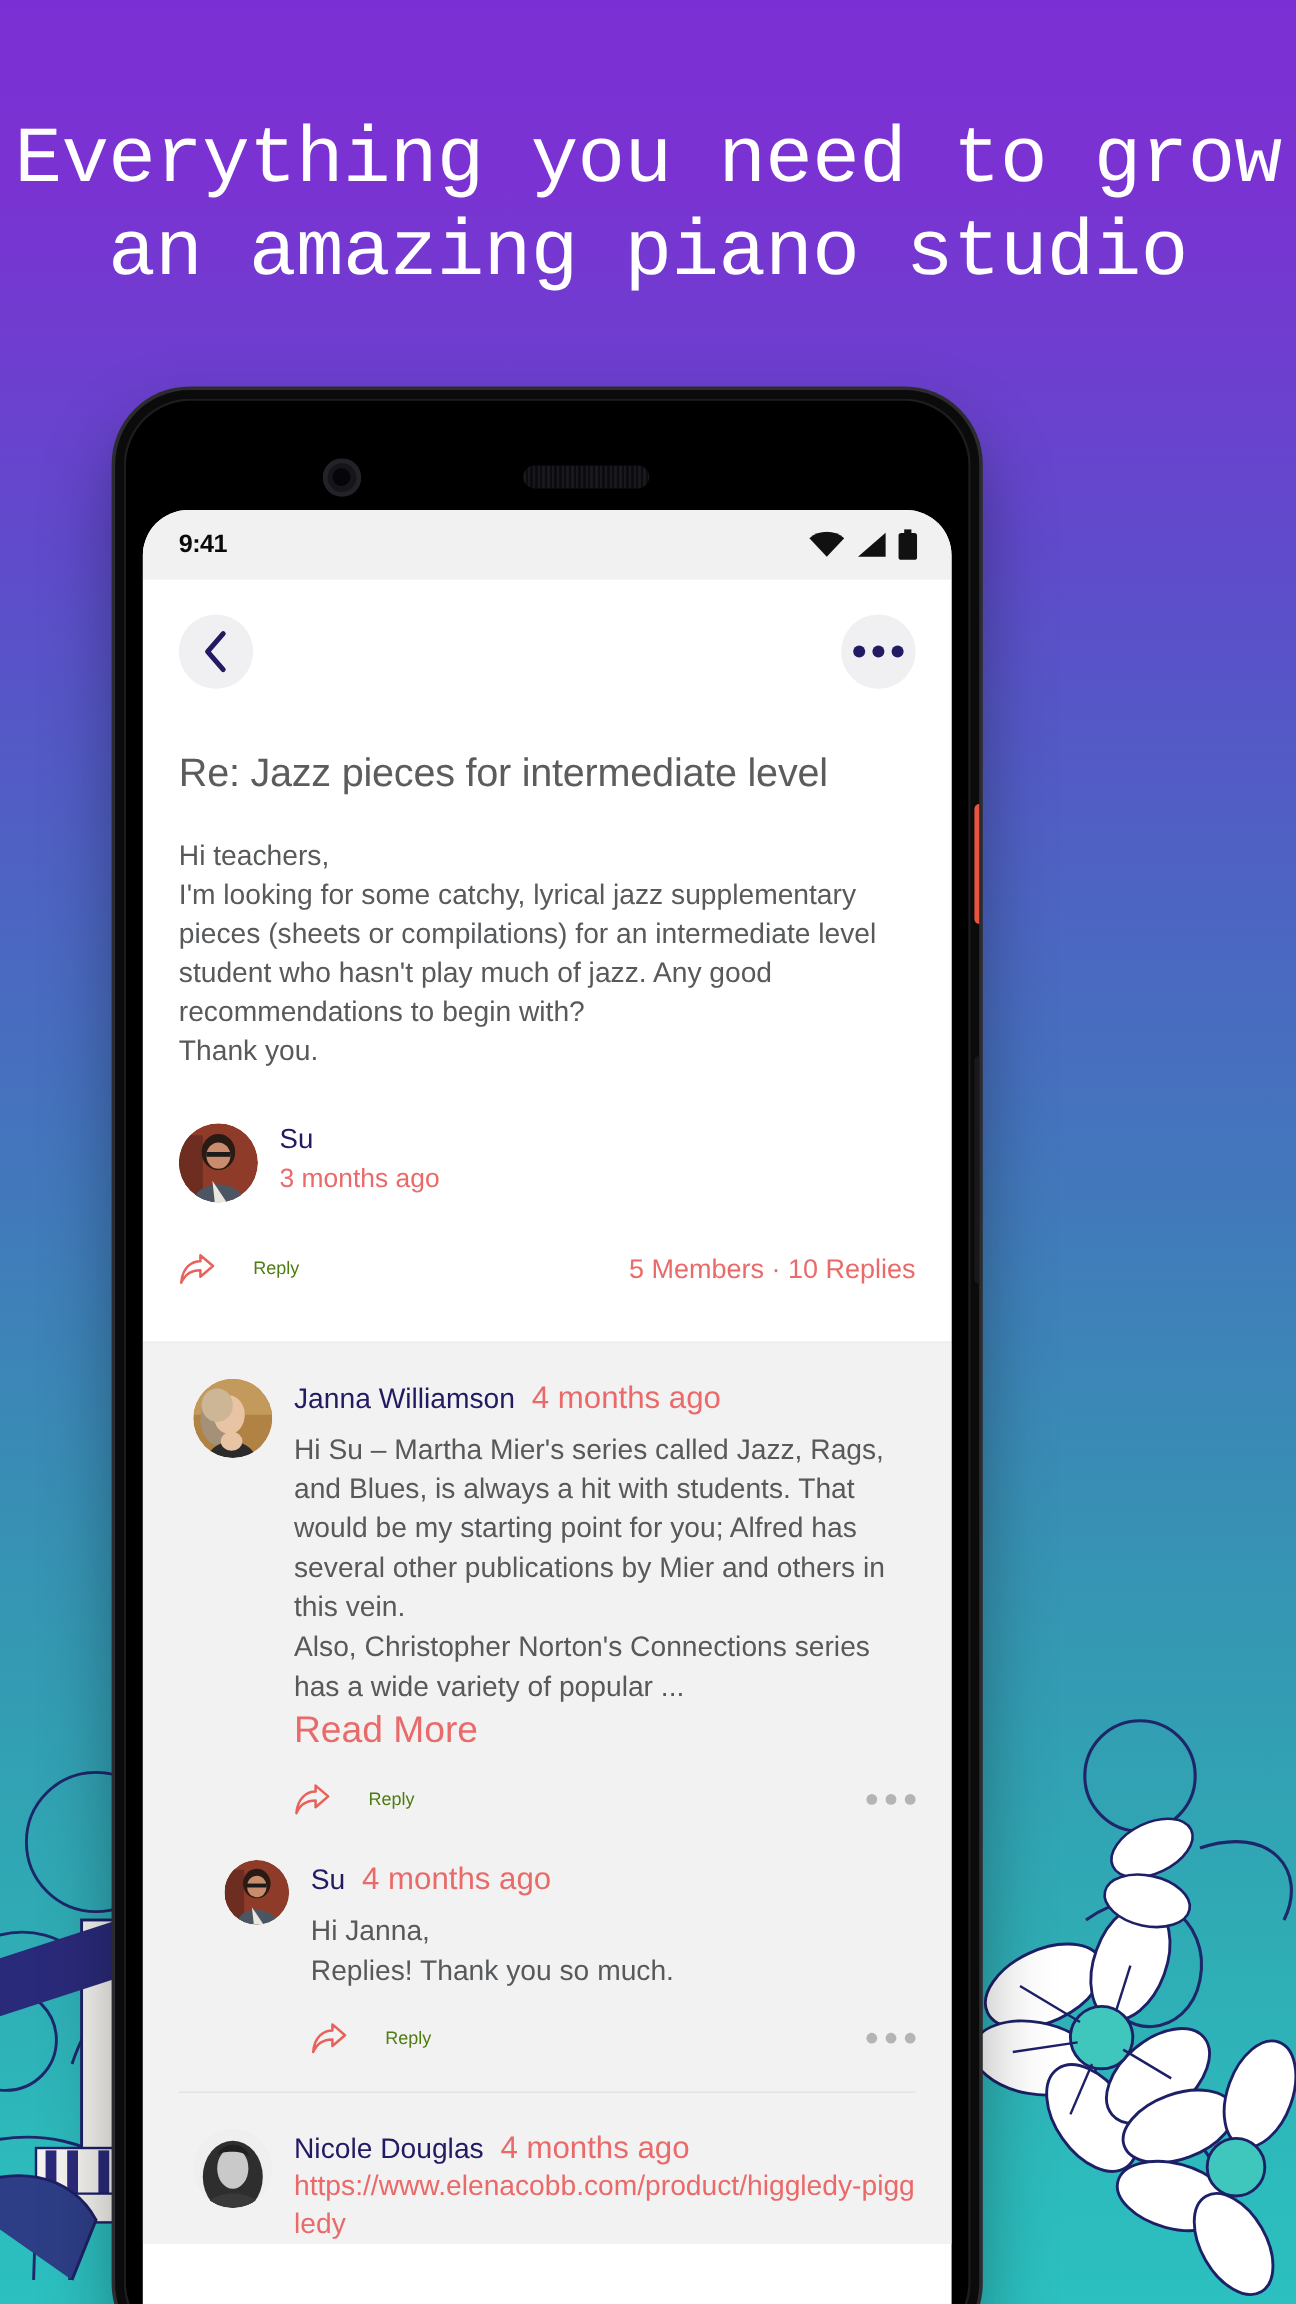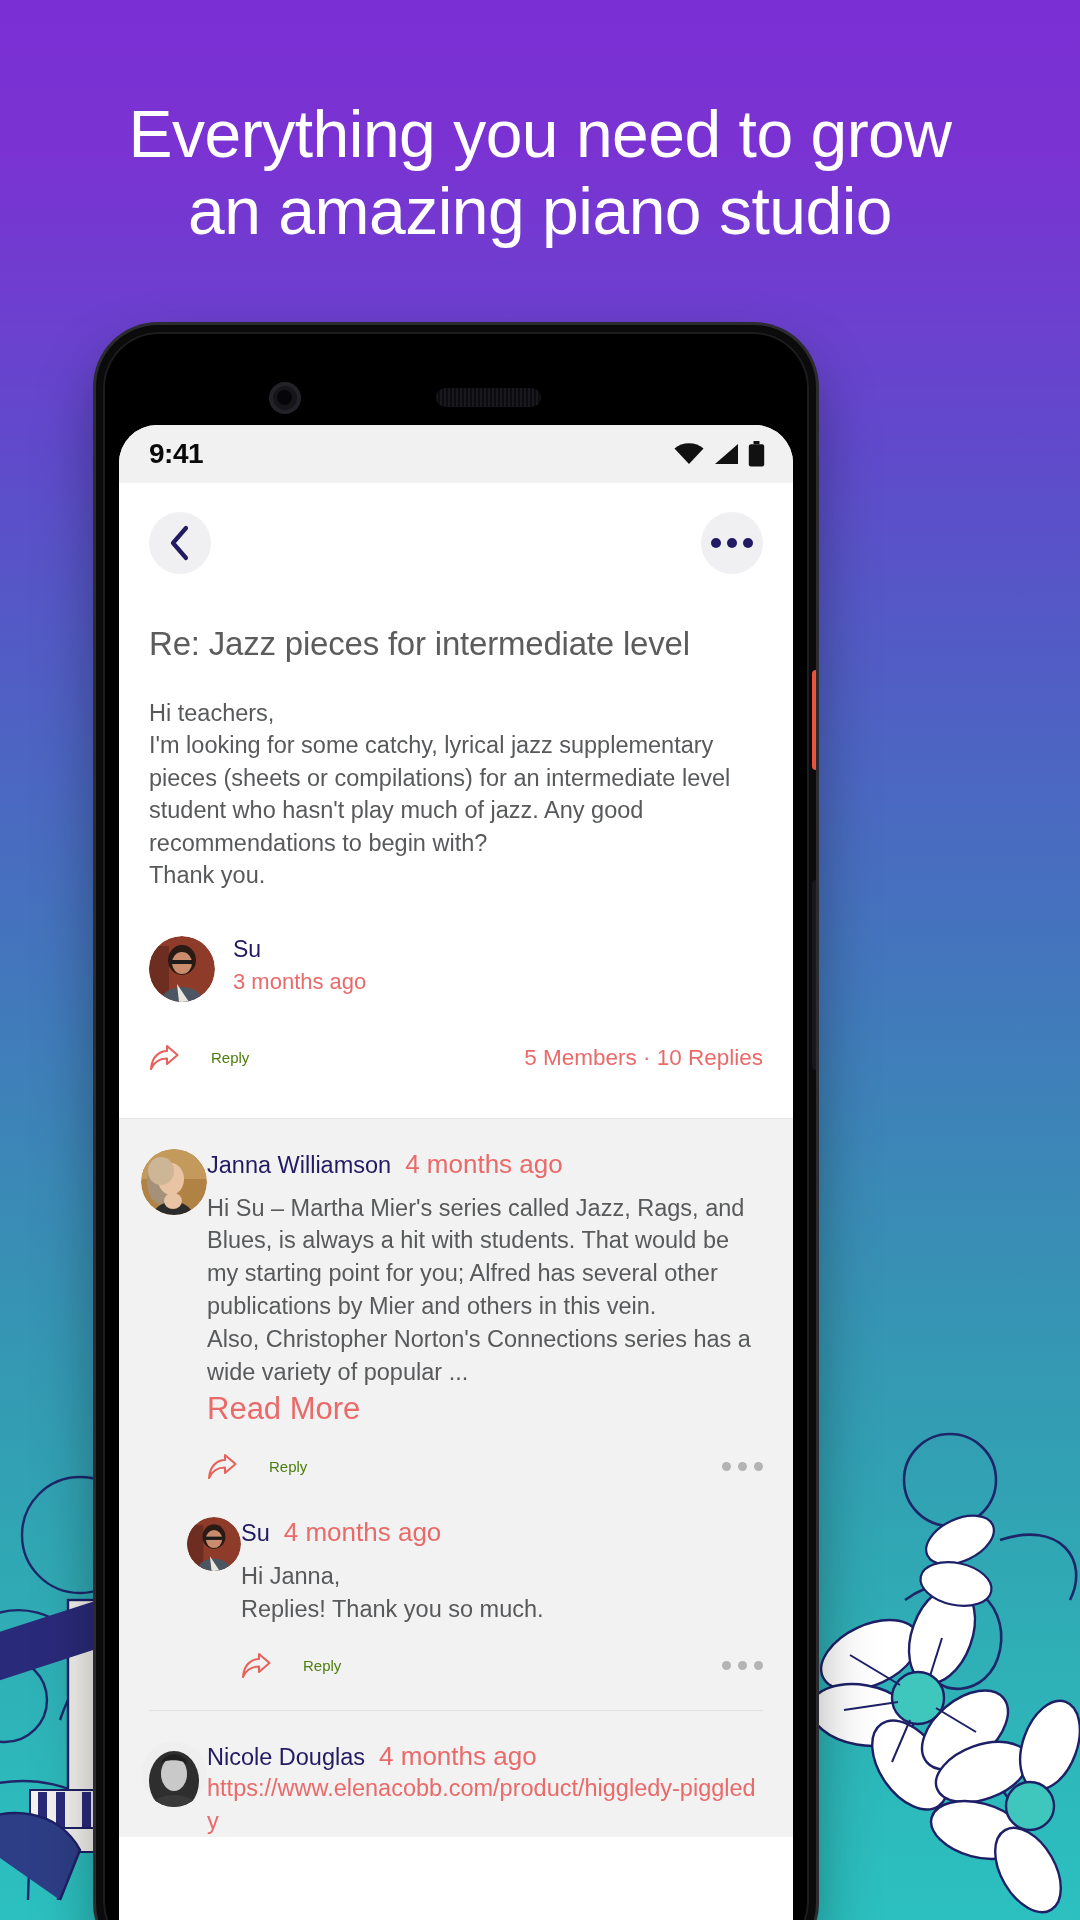--- a/index.html
+++ b/index.html
@@ -27,21 +27,21 @@
       #2fadb5 85%,
       #2db9bb 93%,
       #2cc0c0 100%);
   }
   .bg-art { position:absolute; inset:0; }
 
   
   .headline {
     position:absolute; top:96px; left:0; width:1080px;
     text-align:center;
-    font-family:Liberation Sans, sans-serif;
+    font-family:Liberation Mono, monospace;
     color:#ffffff;
     font-size:66px;
     line-height:1.16;
     letter-spacing:-0.5px;
     font-weight:400;
   }
   .headline .l2 { display:block; }
 
   
   .phone {
@@ -100,21 +100,21 @@
     overflow:hidden;
   }
 
   
   .statusbar {
     height:58px; background:#f1f1f1;
     display:flex; align-items:center;
     padding:0 28px 0 30px;
     position:relative;
   }
-  .stat-time { font-size:28px; font-weight:700; color:#0a0a0a; letter-spacing:-0.5px; }
+  .stat-time { font-size:21px; font-weight:700; color:#0a0a0a; letter-spacing:-0.5px; }
   .stat-icons { margin-left:auto; display:flex; align-items:center; gap:9px; }
   .ico-wifi { width:30px;height:22px; }
   .ico-sig  { width:26px;height:22px; }
   .ico-bat  { width:17px;height:26px; }
 
   
   .appbar {
     height:120px; background:#fff;
     display:flex; align-items:center;
     padding:0 30px;
@@ -155,22 +155,22 @@
   }
   .reply-btn { display:flex; align-items:center; gap:14px; cursor:pointer; }
   .reply-label { font-size:15px; color:#4d7c0f;margin-left:18px; }
   .counts { margin-left:auto; font-size:22.5px; color:#ea6a6a; }
 
   .divider-strong { height:1px; background:#e4e4e6; }
 
   
   .comments { background:#f2f2f2; padding:0 0 0 0; }
   .comment {
-    display:flex; 
-    padding:30px 30px 0 22px;
+    display:flex; gap:18px;
+    padding:30px 30px 0 42px;
   }
   .cmt-body { flex:1; min-width:0; }
   .cmt-head { display:flex; align-items:baseline; gap:14px; flex-wrap:wrap; }
   .cmt-name { font-size:23.5px; color:#221a63; }
   .cmt-time { font-size:26px; color:#ea6a6a;text-align:center; }
   .cmt-text {
     margin-top:12px;
     font-size:23.5px; line-height:1.4; color:#57595b;
     white-space:pre-line;
   }

